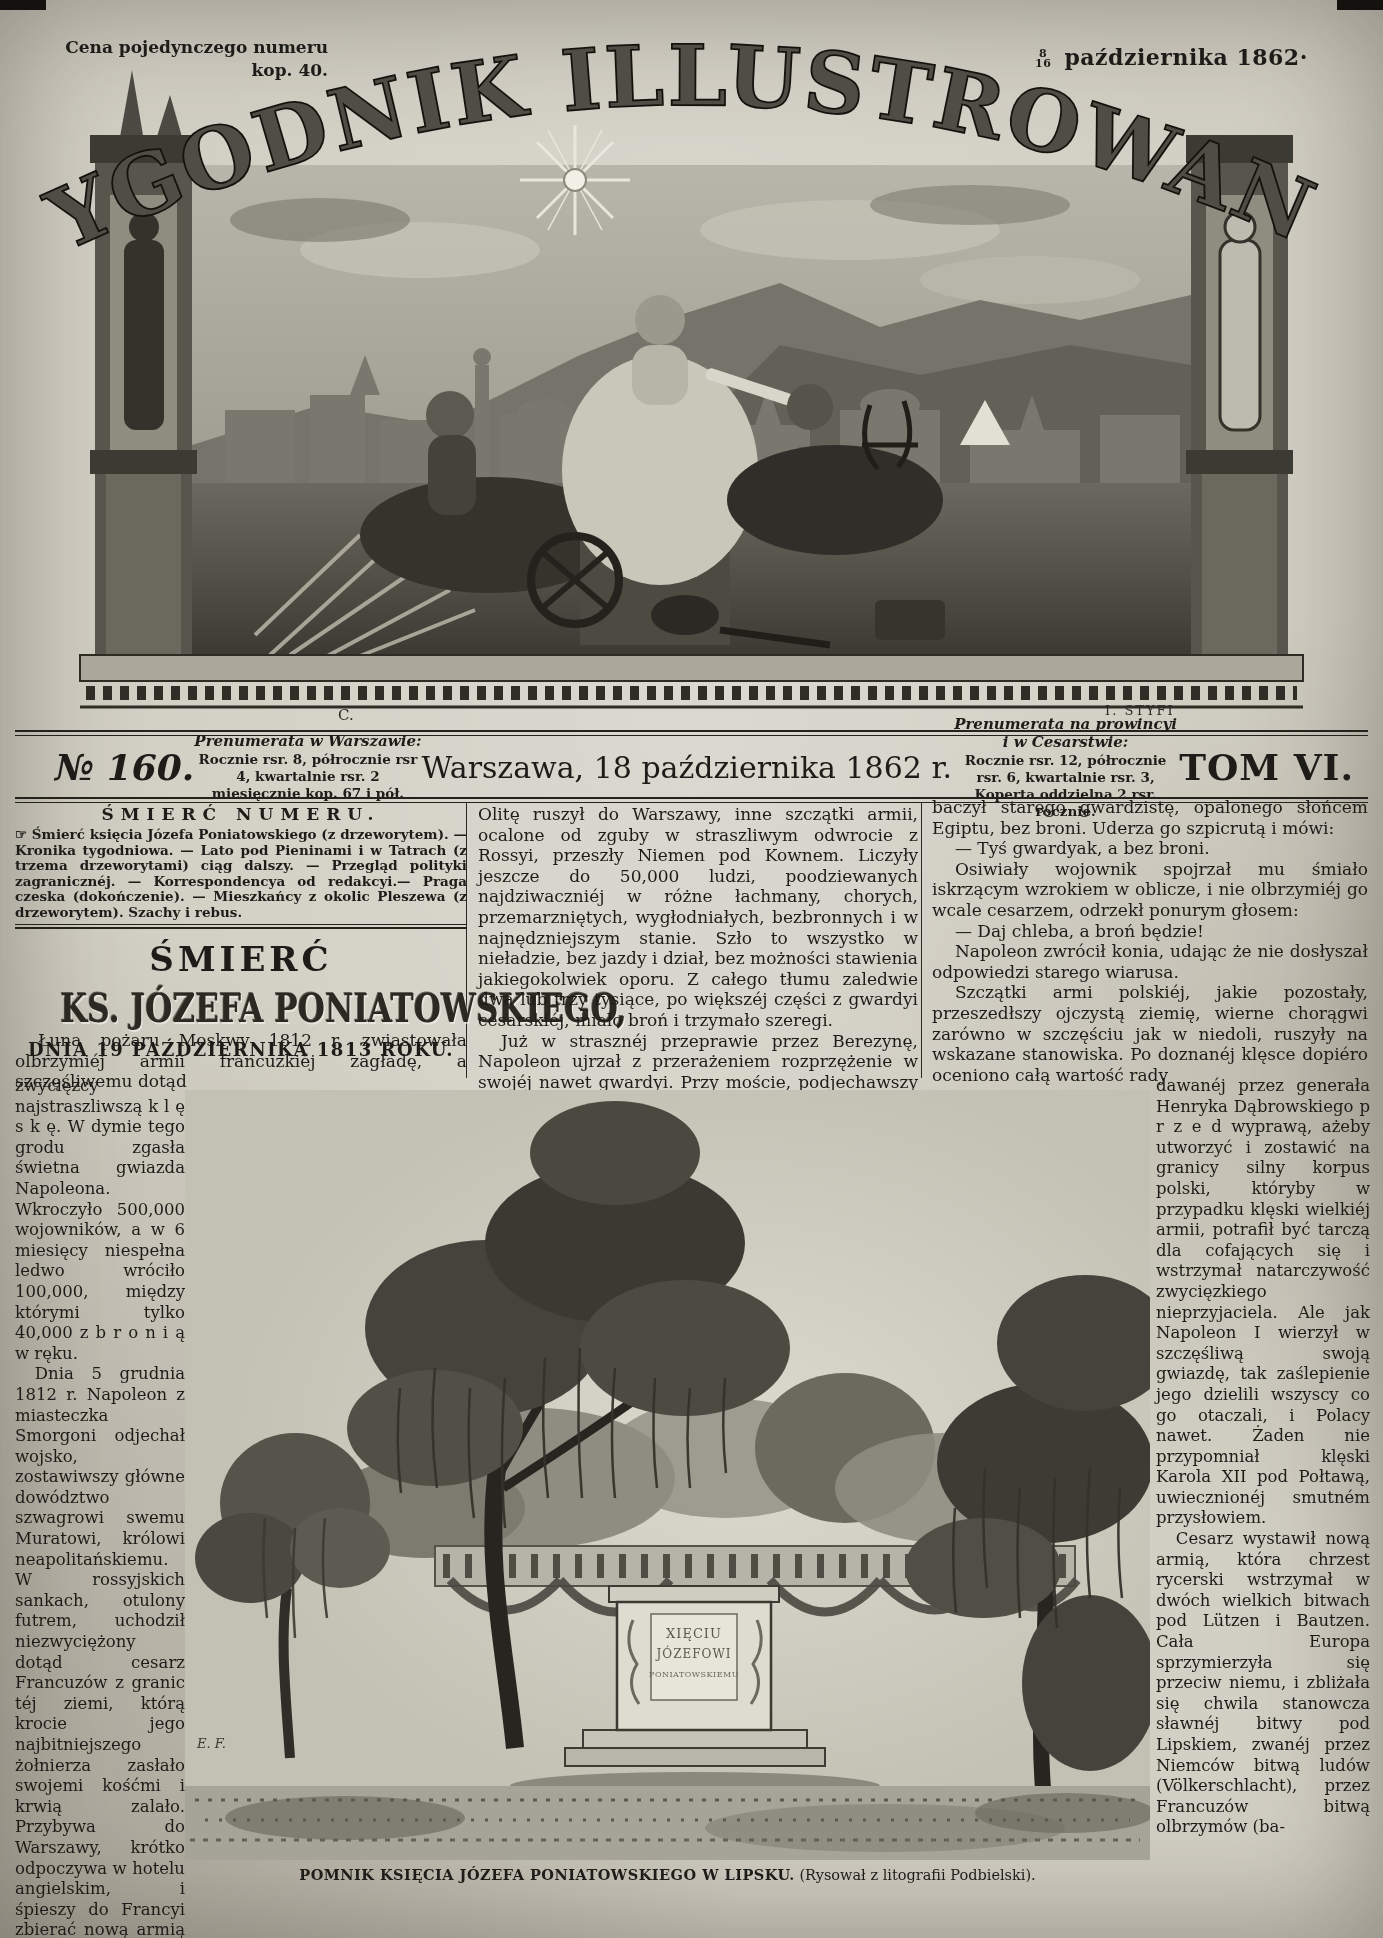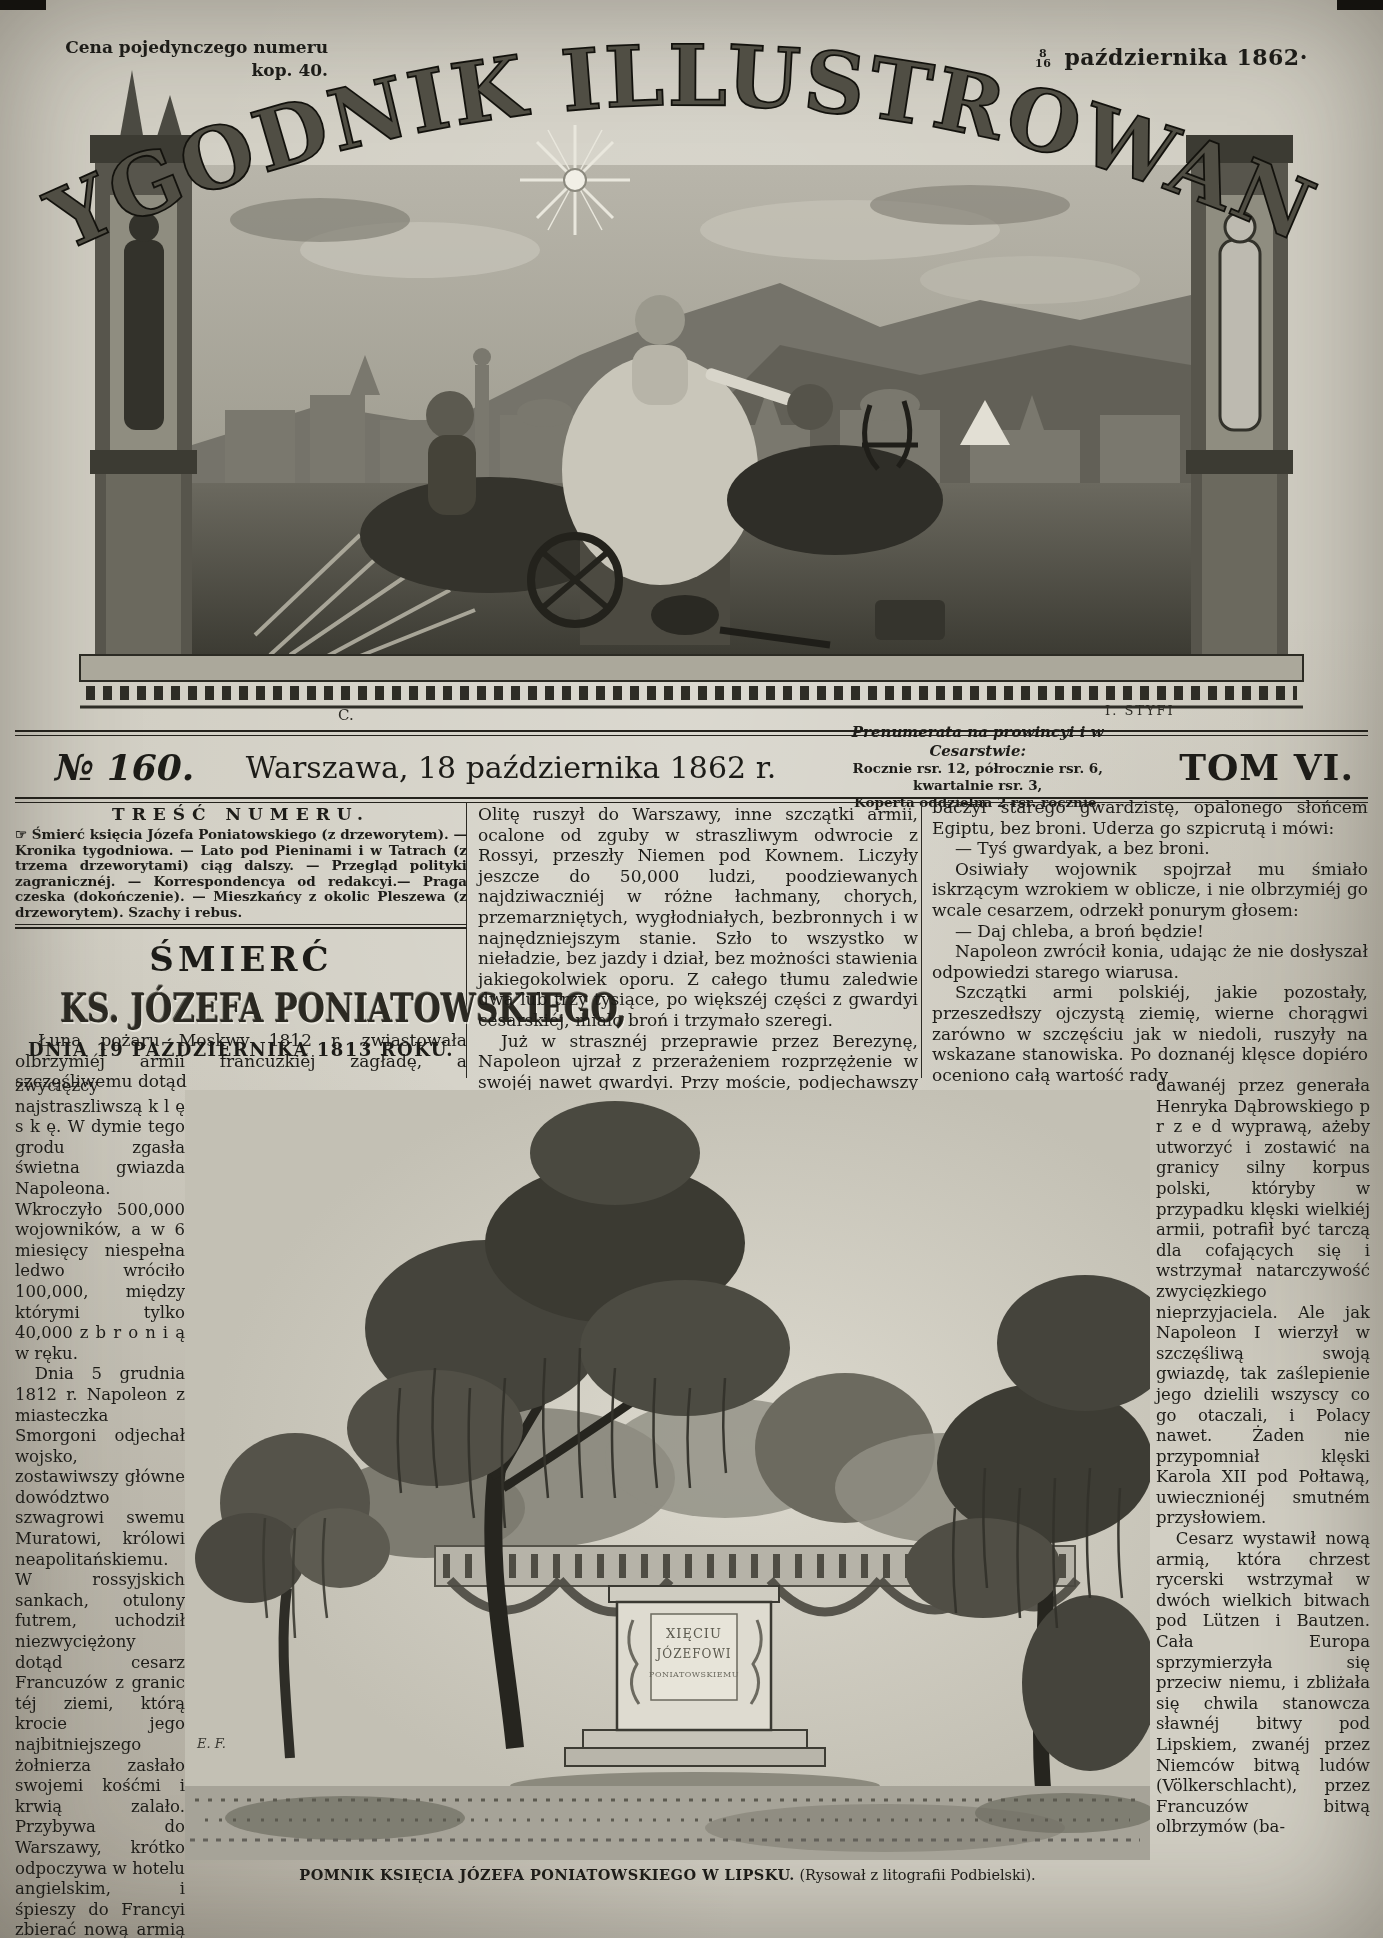--- a/index.html
+++ b/index.html
@@ -194,35 +194,40 @@
       <textPath href="#archPath" startOffset="50%" text-anchor="middle">TYGODNIK ILLUSTROWANY.</textPath>
     </text>
 
     <text x="318" y="705" font-size="15" fill="#2c2b24">C.</text>
     <text x="1085" y="700" font-size="13" letter-spacing="2" fill="#2c2b24">I. STYFI</text>
   </svg>
 
   <div class="dbl-rule" style="top:730px;"></div>
   <div class="abs issue-bar">
     <div class="issue-no">№ 160.</div>
+    <div class="sub-block">
+      <div class="h">Prenumerata w Warszawie:</div>
+      <div class="l">Rocznie rsr. 8, półrocznie rsr 4, kwartalnie rsr. 2</div>
+      <div class="l">miesięcznie kop. 67 i pół.</div>
+    </div>
     <div class="dateline">Warszawa, 18 października 1862 r.</div>
     <div class="sub-block">
       <div class="h">Prenumerata na prowincyi i w Cesarstwie:</div>
       <div class="l">Rocznie rsr. 12, półrocznie rsr. 6, kwartalnie rsr. 3,</div>
       <div class="l">Koperta oddzielna 2 rsr. rocznie.</div>
     </div>
     <div class="volume">TOM VI.</div>
   </div>
   <div class="dbl-rule" style="top:797px;"></div>
 
   <div class="col-divider" style="left:466px;"></div>
   <div class="col-divider" style="left:921px;"></div>
 
   <div class="abs left-col">
-    <div class="toc-head">TREŚĆ NUMERU.</div>
+    <div class="toc-head">ŚMIERĆ NUMERU.</div>
     <div class="toc-body">☞ Śmierć księcia Józefa Poniatowskiego (z drzeworytem). — Kronika tygodniowa. — Lato pod Pieninami i w Tatrach (z trzema drzeworytami) ciąg dalszy. — Przegląd polityki zagranicznéj. — Korrespondencya od redakcyi.— Praga czeska (dokończenie). — Mieszkańcy z okolic Pleszewa (z drzeworytem). Szachy i rebus.</div>
     <div class="toc-rule"></div>
     <div class="art-title1">ŚMIERĆ</div>
     <div class="art-title2">KS. JÓZEFA PONIATOWSKIEGO,</div>
     <div class="art-sub">DNIA 19 PAŹDZIERNIKA 1813 ROKU.</div>
   </div>
 
   <div class="abs body-text intro-par">
     <p>Łuna pożaru Moskwy 1812 r. zwiastowała olbrzymiéj armii francuzkiéj zagładę, a szczęśliwemu dotąd</p>
   </div>

